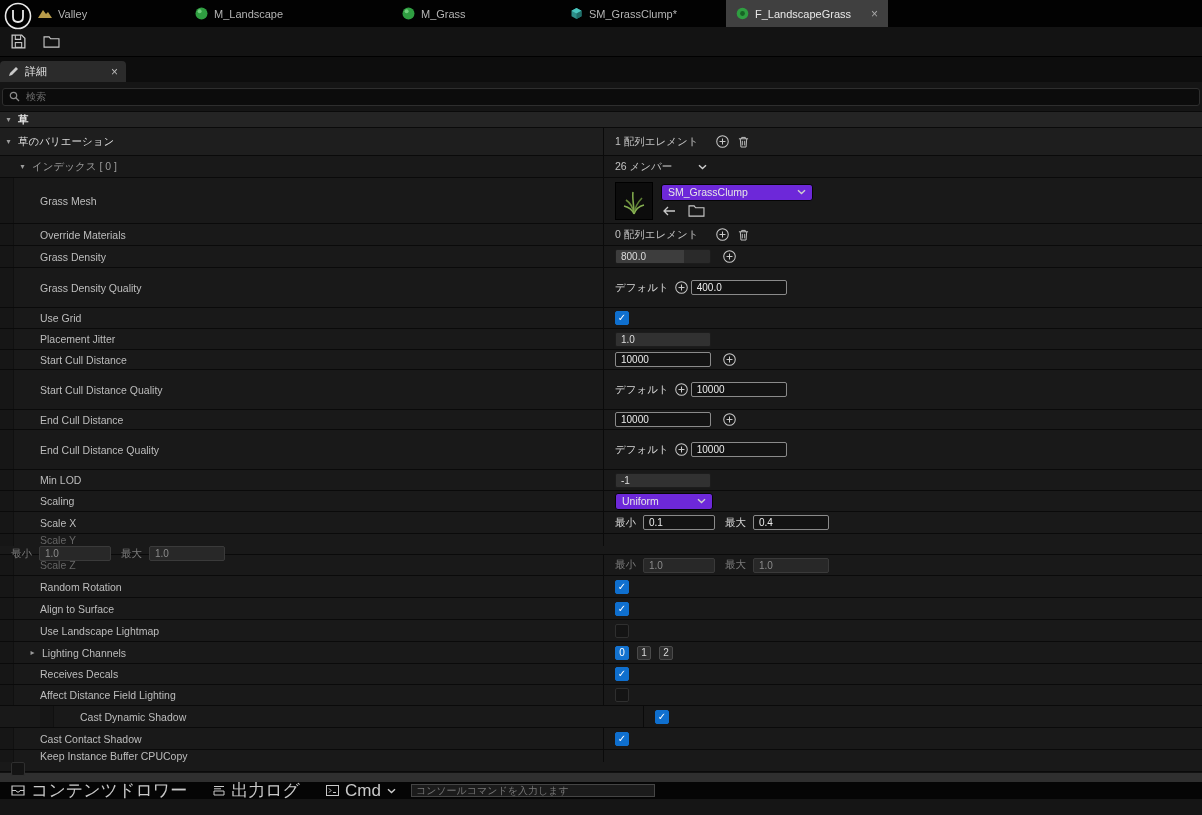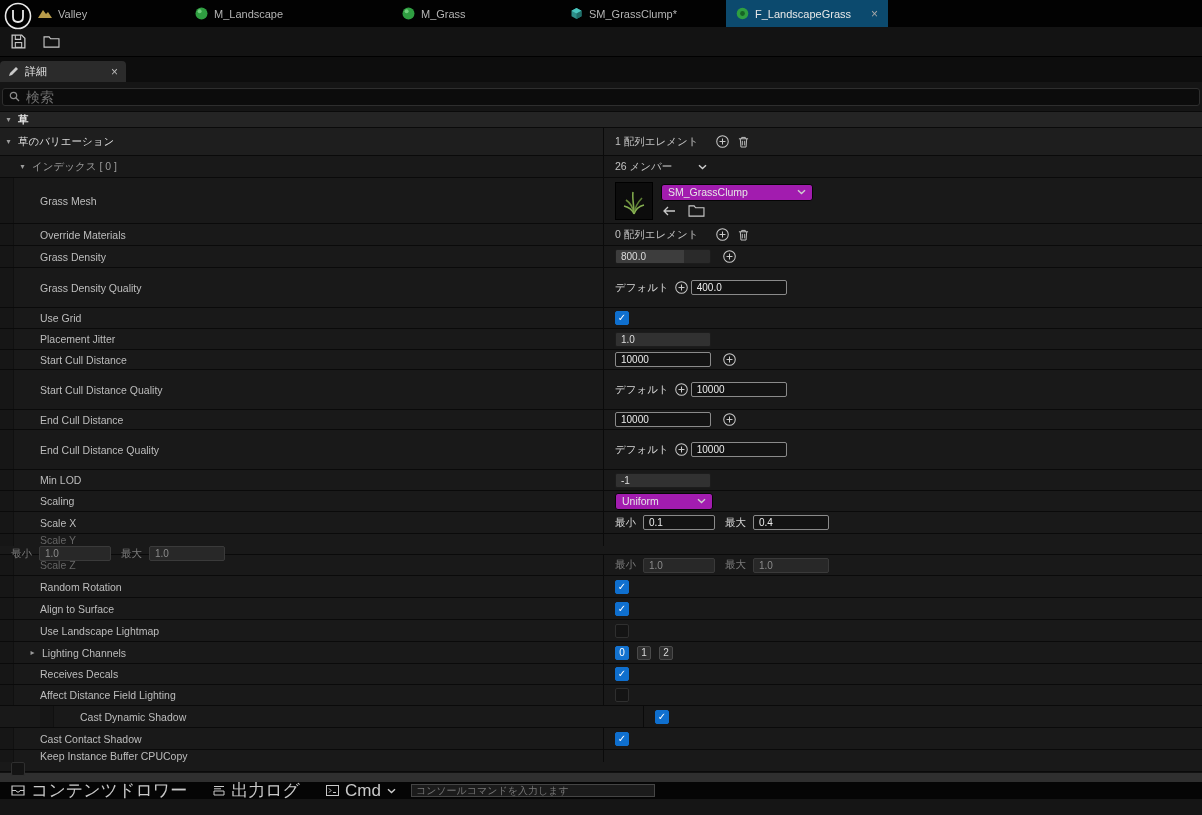--- a/index.html
+++ b/index.html
@@ -8,36 +8,36 @@
 
   
   .menubar{height:16px;background:#0a0a0a;display:flex;align-items:center}
   .menu-items{display:flex;gap:24px;margin-left:46px}
   .menu-item{color:#cfcfcf;font-size:11px;cursor:default;white-space:nowrap}
   .ue-logo{position:absolute;top:1px;left:3px;width:29px;height:29px;border-radius:50%;display:flex;align-items:center;justify-content:center;z-index:5;background:#000}
 
   
   .tabbar{position:relative;height:27px;background:#020202}
   .atab{position:absolute;top:0;height:27px;display:flex;align-items:center;gap:6px;padding:0 10px;color:#b4b4b4;white-space:nowrap;cursor:default}
-  .atab.active{background:#0c4a6e;color:#e8e8e8}
+  .atab.active{background:#404040;color:#e8e8e8}
   .atab .close{margin-left:14px;color:#a8a8a8;font-size:12px;line-height:1}
 
   
   .toolbar{height:30px;background:#131313;border-bottom:1px solid #000;display:flex;align-items:center;gap:16px;padding-left:10px}
   .tbtn{display:flex;align-items:center}
 
   
   .paneltab-row{height:25px;background:#0d0d0d;display:flex;align-items:flex-end}
   .panel-tab{width:126px;height:21px;background:#2b2b2b;border-radius:4px 4px 0 0;display:flex;align-items:center;gap:6px;padding:0 8px;color:#e8e8e8}
   .panel-tab-close{margin-left:auto;color:#bbb;font-size:12px;line-height:1}
 
   
   .searchrow{height:30px;background:#151515;display:flex;align-items:center;padding:0 2px;border-bottom:1px solid #0a0a0a}
   .searchbox{flex:1;height:18px;background:#0c0c0c;border:1px solid #2e2e2e;border-radius:3px;display:flex;align-items:center;padding:0 6px;gap:6px}
-  .searchbox input{flex:1;background:transparent;border:none;outline:none;color:#ddd;font-size:14px;font-family:Liberation Sans, sans-serif}
+  .searchbox input{flex:1;background:transparent;border:none;outline:none;color:#ddd;font-size:10px;font-family:Liberation Serif, serif}
   .searchbox input::placeholder{color:#6e6e6e}
 
   
   .crow{height:16px;background:#242424;display:flex;align-items:center;border-bottom:1px solid #0a0a0a;gap:5px;padding-left:4px}
   .cat-label{color:#e6e6e6;font-size:10.5px;font-weight:bold}
   .tri{color:#9c9c9c;font-size:8px;width:9px;display:inline-block;text-align:center;line-height:1}
   .prow{display:flex;background:#191919;border-bottom:1px solid #0a0a0a}
   .arr-head{background:#1e1e1e}
   .pleft{width:604px;border-right:1px solid #0a0a0a;display:flex;align-items:center;padding-left:40px;gap:5px;position:relative}
   .pleft::before{content:"";position:absolute;left:0;top:0;bottom:0;width:13px;background:#161616;border-right:1px solid #101010}
@@ -53,21 +53,21 @@
   .val-text{color:#c2c2c2;font-size:10.5px;white-space:nowrap}
   .arr-w{width:101px}
   .icon{display:inline-flex;align-items:center;justify-content:center}
   .ml9{margin-left:9px}.ml12{margin-left:12px}.ml26{margin-left:26px}.ml10{margin-left:10px}
 
   .spinbox{width:96px;height:15px;background:#313131;border:1px solid #1c1c1c;border-radius:2px;color:#dcdcdc;font-size:10px;display:flex;align-items:center;padding-left:5px}
   .spinbox.filled{background:linear-gradient(to right,#3d3d3d 72%,#2a2a2a 72%)}
   .editbox{width:96px;height:15px;background:#131313;border:1px solid #8a8a8a;border-radius:2px;color:#ececec;font-size:10px;display:flex;align-items:center;padding-left:5px}
   .editbox.w72{width:72px}.editbox.w76{width:76px}
   .editbox.dis{background:#282828;border-color:#3a3a3a;color:#8b8b8b}
-  .dropdown{width:98px;height:17px;background:#a21caf;border:1px solid #050505;border-radius:3px;color:#e6e6e6;font-size:10.5px;display:flex;align-items:center;justify-content:space-between;padding:0 6px}
+  .dropdown{width:98px;height:17px;background:#6d28d9;border:1px solid #050505;border-radius:3px;color:#e6e6e6;font-size:10.5px;display:flex;align-items:center;justify-content:space-between;padding:0 6px}
   .dropdown.asset-combo{width:152px}
   .checkbox{width:14px;height:14px;border-radius:2px;background:#141414;border:1px solid #2f2f2f;display:flex;align-items:center;justify-content:center}
   .checkbox.on{background:#0f6fce;border-color:#0f6fce}
   .checkbox.on::after{content:"✓";color:#fff;font-size:10px;line-height:1}
   .chip{min-width:14px;height:14px;padding:0 3px;border-radius:2px;background:#2d2d2d;border:1px solid #4a4a4a;color:#d8d8d8;font-size:10px;display:flex;align-items:center;justify-content:center;margin-right:8px}
   .chip.active{background:#1372cf;border-color:#1372cf;color:#fff}
   .mm-label{color:#d6d6d6;font-size:10.5px;margin-right:7px;white-space:nowrap}
   .mm-label.dis{color:#7b7b7b}
   .thumb{width:38px;height:38px;background:#0c0c0c;border:1px solid #000;display:flex;align-items:center;justify-content:center}
   .asset-col{margin-left:8px;display:flex;flex-direction:column;gap:3px}

